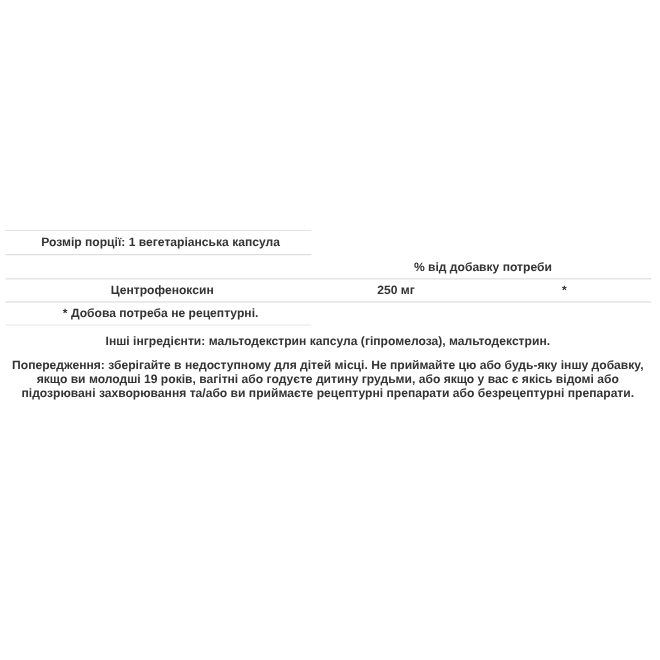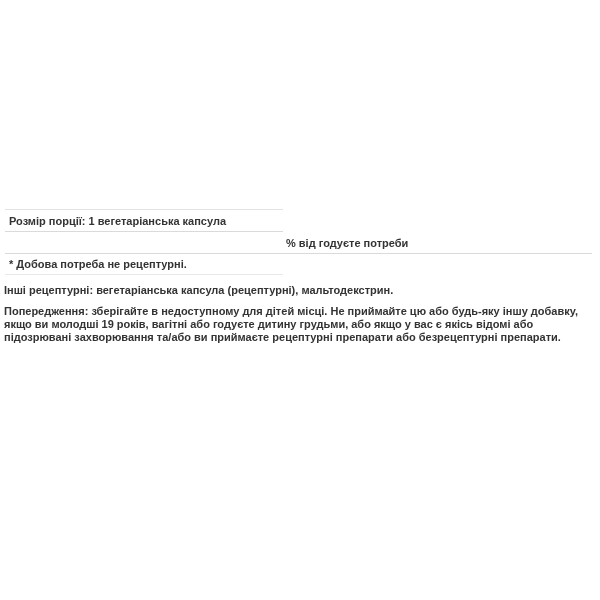--- a/index.html
+++ b/index.html
@@ -1,21 +1,21 @@
 <!DOCTYPE html>
 <html><head>
 <meta charset="utf-8">
 <style>
   html,body{margin:0;padding:0;}
   body{
     width:600px;height:600px;position:relative;background:#ffffff;
     font-family:"Liberation Sans","DejaVu Sans",sans-serif;
     color:#333333;-webkit-font-smoothing:antialiased;
   }
-  .content{position:absolute;left:4px;top:209px;width:592px;}
+  .content{position:absolute;left:4px;top:209px;width:592px;text-align:center;}
   .sf-table{margin-left:1px;font-size:11px;font-weight:bold;}
   .sf-row{display:flex;align-items:center;height:21px;}
   .sf-row.short{height:20px;}
   .w-narrow{width:278px;}
   .w-full{width:587px;}
   .bt{border-top:1px solid #e3e3e3;}
   .bb{border-bottom:1px solid #dadada;}
   .bb-light{border-bottom:1px solid #e9e9e9;}
   .c1{width:281px;padding-left:4px;box-sizing:border-box;white-space:nowrap;}
   .c2{width:148px;white-space:nowrap;}
@@ -33,27 +33,32 @@
 
   <div class="sf-table">
 
     <div class="sf-row w-narrow bt bb">
       <span class="c1">Розмір порції: 1 вегетаріанська капсула</span>
     </div>
 
 
     <div class="sf-row w-full bb">
       <span class="c1"></span>
-      <span class="c3">% від годуєте потреби</span>
+      <span class="c3">% від добавку потреби</span>
     </div>
 
+    <div class="sf-row short w-full bb">
+      <span class="c1">Центрофеноксин</span>
+      <span class="c2">250 мг</span>
+      <span class="c3">*</span>
+    </div>
 
     <div class="sf-row short w-narrow bb-light">
       <span class="c1">* Добова потреба не рецептурні.</span>
     </div>
 
   </div>
 
-  <p class="para oi"><span>Інші рецептурні:</span> <span>вегетаріанська капсула (рецептурні), мальтодекстрин.</span></p>
+  <p class="para oi"><span>Інші інгредієнти:</span> <span>мальтодекстрин капсула (гіпромелоза), мальтодекстрин.</span></p>
 
   <p class="para"><span>Попередження:</span> <span>зберігайте в недоступному для дітей місці. Не приймайте цю або будь-яку іншу добавку, якщо ви молодші 19 років, вагітні або годуєте дитину грудьми, або якщо у вас є якісь відомі або підозрювані захворювання та/або ви приймаєте рецептурні препарати або безрецептурні препарати.</span></p>
 
 </div>
 
 </body></html>

